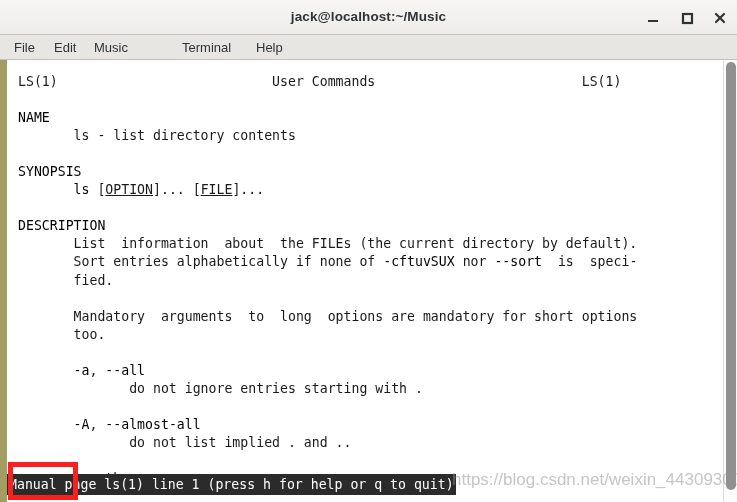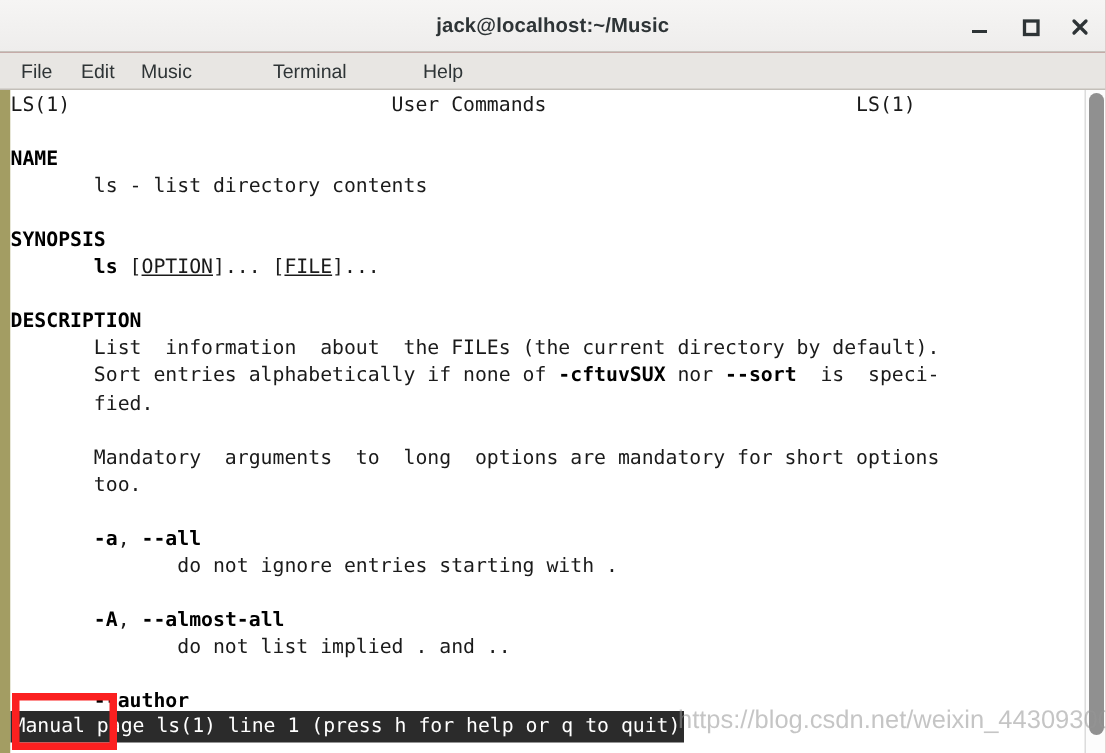--- a/index.html
+++ b/index.html
@@ -8,21 +8,21 @@
     background: #ffffff;
   }
   body {
     font-family: "Liberation Sans", sans-serif;
   }
   #window {
     position: relative;
     width: 737px;
     height: 502px;
     overflow: hidden;
-    background: #7f1d1d;
+    background: #000000;
     box-sizing: border-box;
   }
   
   #titlebar {
     position: absolute;
     left: 0; top: 0;
     width: 737px;
     height: 35px;
     background: linear-gradient(to bottom, #f6f5f4 0%, #eeedec 100%);
     border-bottom: 1px solid #c7c3bd;
@@ -92,30 +92,30 @@
   }
   #term {
     position: absolute;
     left: 7px; top: 0;
     width: 709px;
     height: 442px;
     background: #ffffff;
     overflow: hidden;
   }
   pre#term-text {
-    margin: 0;
+    margin: 11px;
     padding: 2px 0 0 0;
     font-family: "DejaVu Sans Mono", monospace;
     font-size: 13.2px;
     line-height: 18.05px;
     color: #1a1a1a;
     white-space: pre;
     letter-spacing: 0px;
   }
-  pre#term-text b { font-weight: bold; color: #000000; }
+  pre#term-text b { font-weight: normal; color: #000000; }
   pre#term-text u { }
 
   
   #scrollbar {
     position: absolute;
     right: 0; top: 60px;
     width: 14px;
     height: 442px;
     background: #fcfcfc;
     border-left: 1px solid #dcdcdc;
@@ -205,21 +205,21 @@
       </span>
     </div>
   </div>
 
   <div id="menubar">
     <div class="menuitem" style="left: 10px;">File</div>
     <div class="menuitem" style="left: 50px;">Edit</div>
     <div class="menuitem" style="left: 90px;">Music</div>
     <div class="menuitem" style="left: 135px; margin-top: 44px;">Search</div>
     <div class="menuitem" style="left: 178px;">Terminal</div>
-    <div class="menuitem" style="left: 278px;">Help</div>
+    <div class="menuitem" style="left: 252px;">Help</div>
   </div>
 
   <div id="term-wrap">
     <div id="left-border"></div>
     <div id="term">
       <pre id="term-text">LS(1)                           User Commands                          LS(1)
 
 <b>NAME</b>
        ls - list directory contents
 

